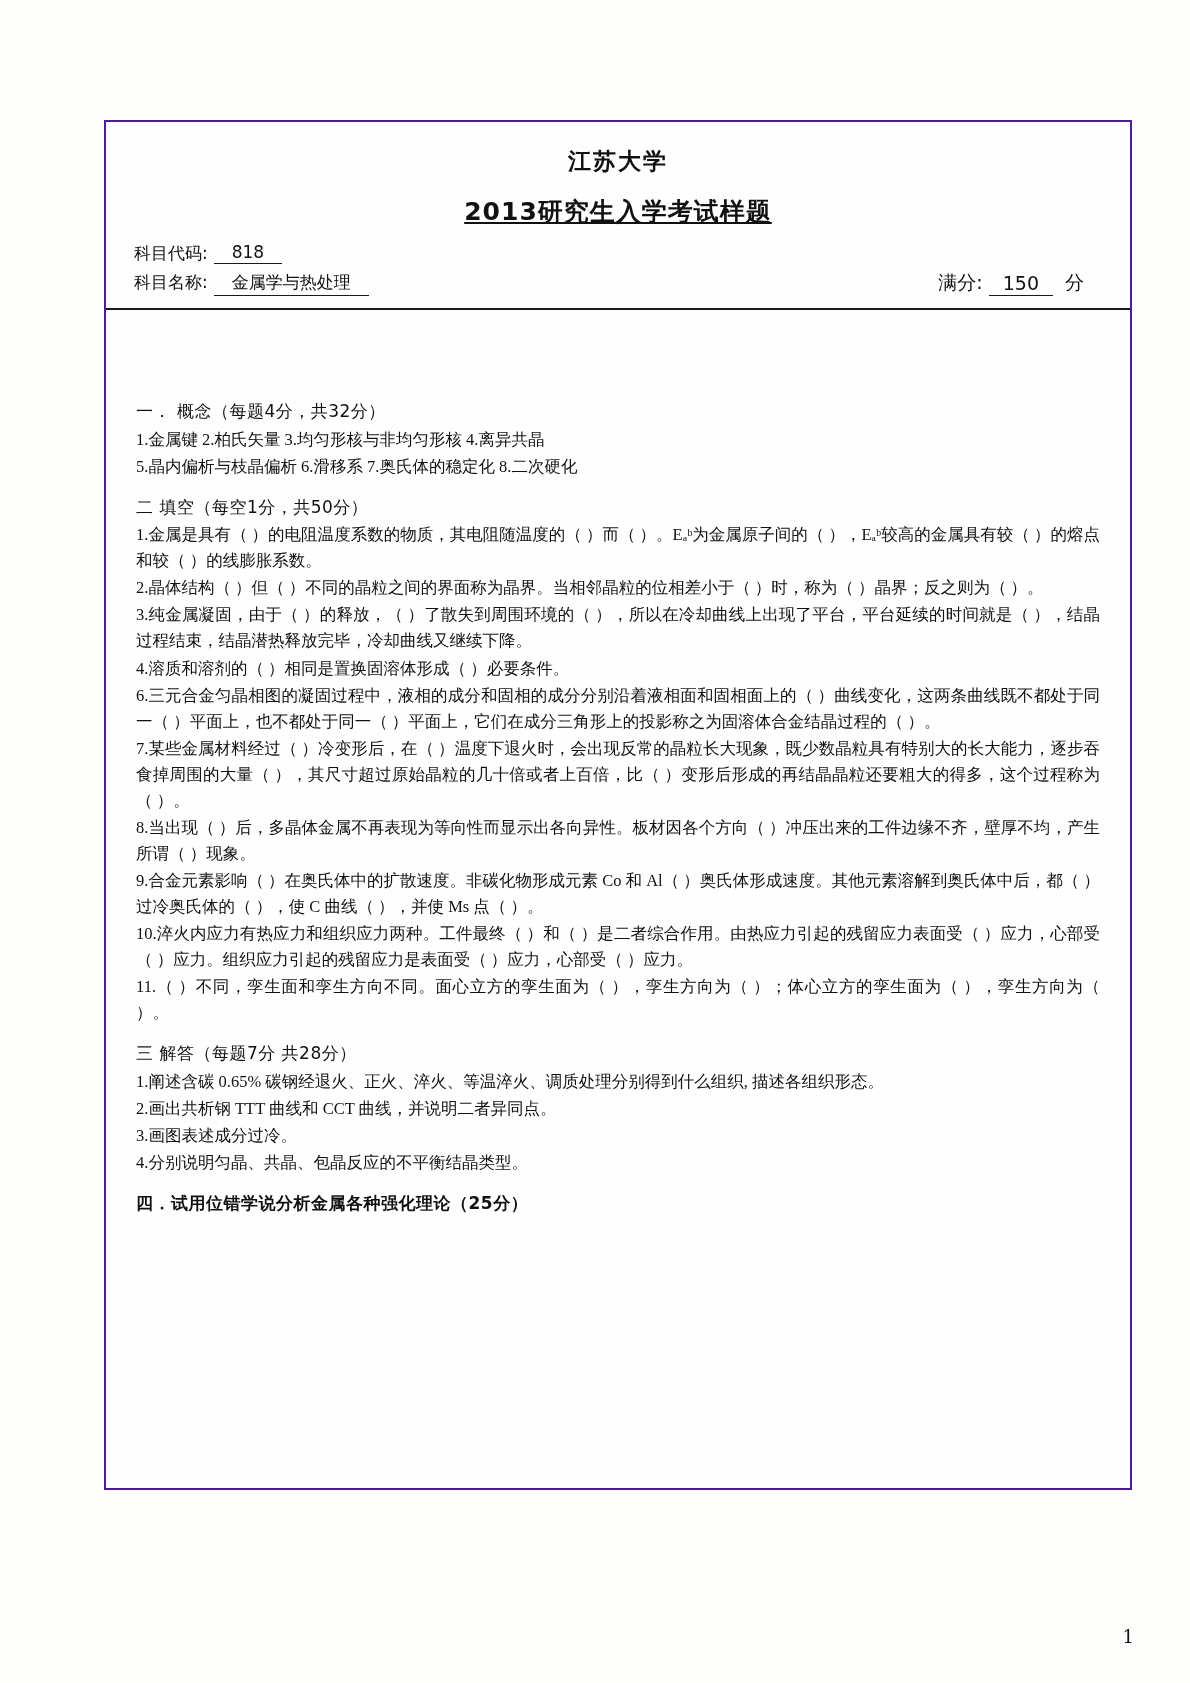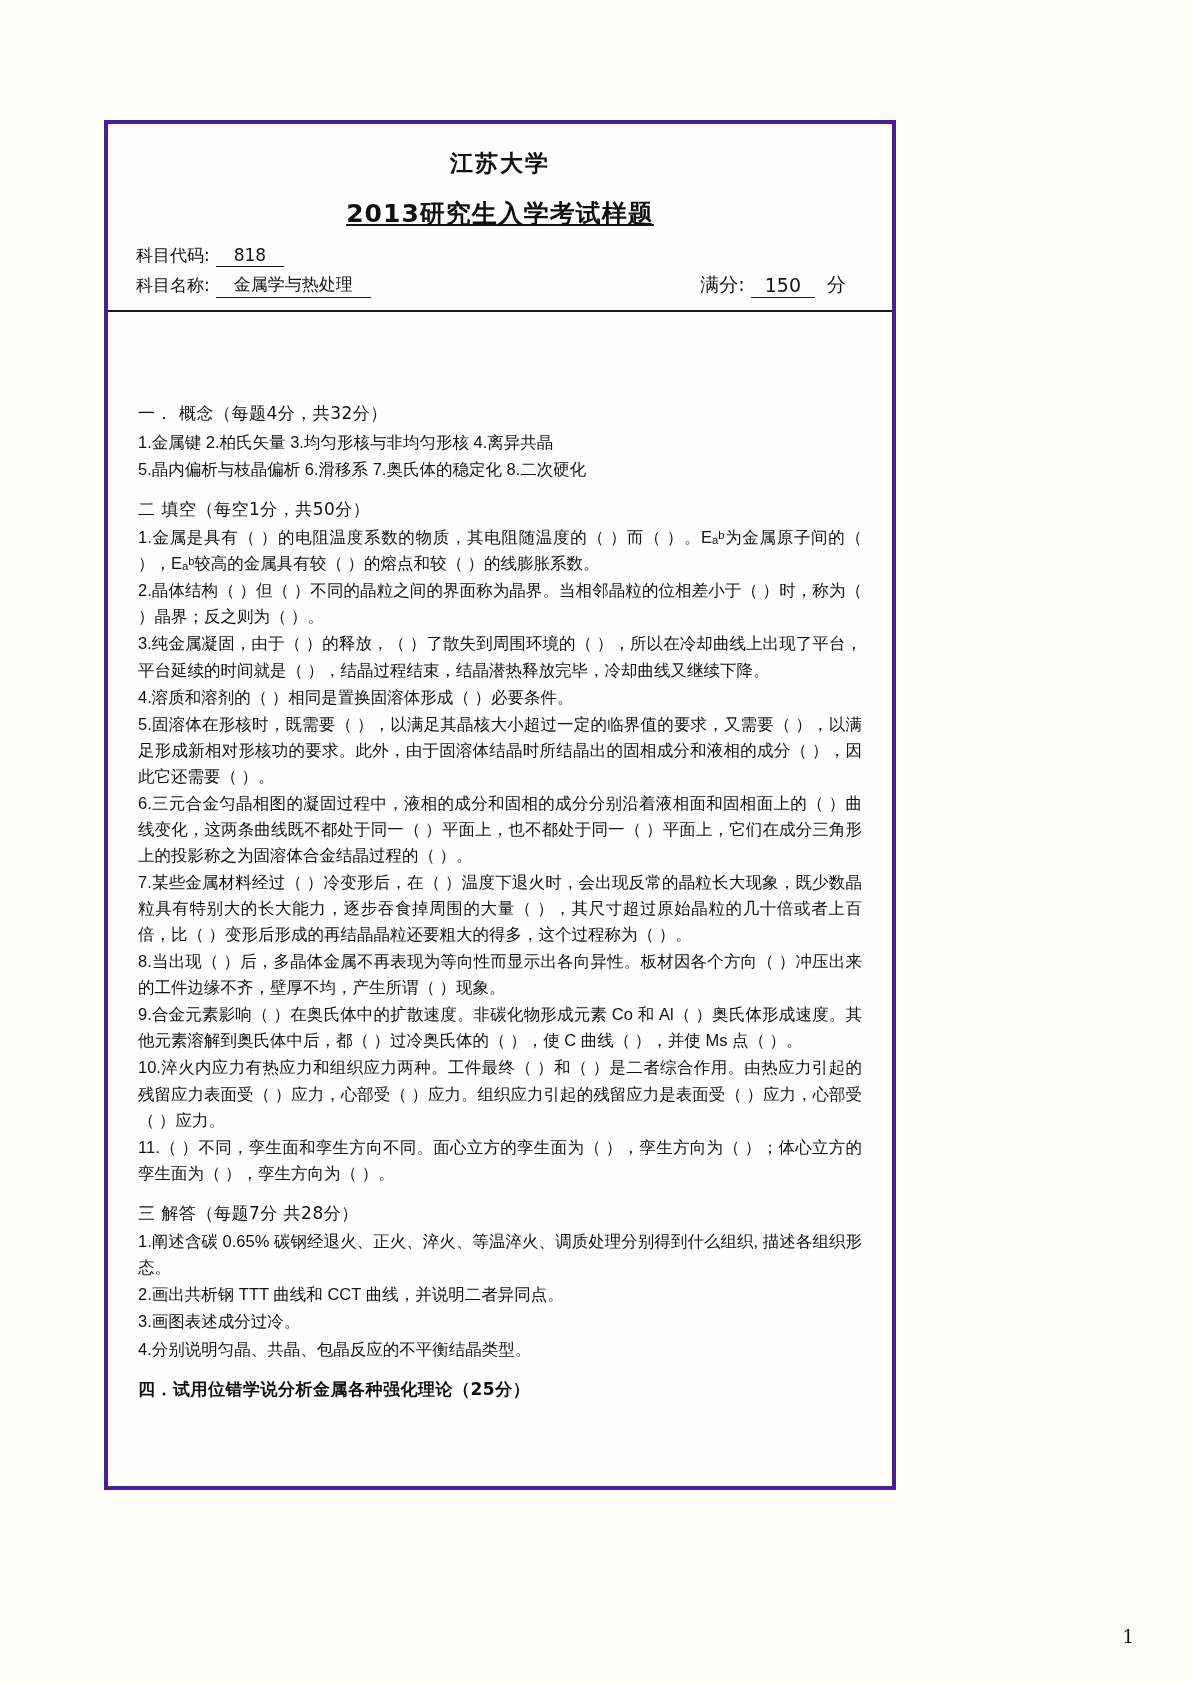--- a/index.html
+++ b/index.html
@@ -19,23 +19,23 @@
     position: absolute;
     left: 0; top: 0;
     width: 1190px;
     height: 1683px;
     background: #fdfdfb;
   }
   .sheet {
     position: absolute;
     left: 104px;
     top: 120px;
-    width: 792px;
+    width: 1028px;
     height: 1370px;
-    border: 4px solid #4c1d95;
+    border: 2px solid #4c1d95;
     box-sizing: border-box;
     background: #fefefe;
   }
   .header-block {
     padding: 18px 28px 6px 28px;
     border-bottom: 2px solid #1a1a1a;
   }
   .univ-title {
     text-align: center;
     font-size: 23px;
@@ -55,21 +55,21 @@
     font-family: "DejaVu Sans", "Liberation Sans", sans-serif;
     text-decoration: underline;
   }
   .meta-rows {
     margin-top: 6px;
     margin-bottom: 2px;
     font-size: 17px;
   }
   .meta-row {
     display: flex;
-    align-items: center;
+    align-items: flex-start;
     margin-bottom: 6px;
     position: relative;
   }
   .meta-label {
     font-family: "DejaVu Sans", "Liberation Sans", sans-serif;
     font-size: 17px;
     white-space: nowrap;
   }
   .meta-value {
     font-family: "DejaVu Sans", "Liberation Sans", sans-serif;
@@ -104,21 +104,21 @@
     margin-top: 14px;
     margin-bottom: 1px;
     letter-spacing: 0.5px;
   }
   .section-title.bold {
     font-weight: bold;
   }
   .para {
     margin: 0 0 1px 0;
     text-align: justify;
-    font-family: Liberation Sans, sans-serif;
+    font-family: Liberation Serif, serif;
     font-size: 16.5px;
     line-height: 1.58;
   }
   .page-number {
     position: absolute;
     right: 56px;
     bottom: 36px;
     font-size: 18px;
     font-family: "DejaVu Serif", "Liberation Serif", serif;
   }
@@ -154,21 +154,20 @@
 
       <div class="section-title">一． 概念（每题4分，共32分）</div>
       <p class="para">1.金属键 2.柏氏矢量 3.均匀形核与非均匀形核 4.离异共晶</p>
       <p class="para">5.晶内偏析与枝晶偏析 6.滑移系 7.奥氏体的稳定化 8.二次硬化</p>
 
       <div class="section-title">二 填空（每空1分，共50分）</div>
       <p class="para">1.金属是具有（  ）的电阻温度系数的物质，其电阻随温度的（  ）而（  ）。Eₐᵇ为金属原子间的（  ），Eₐᵇ较高的金属具有较（  ）的熔点和较（  ）的线膨胀系数。</p>
       <p class="para">2.晶体结构（  ）但（  ）不同的晶粒之间的界面称为晶界。当相邻晶粒的位相差小于（  ）时，称为（  ）晶界；反之则为（  ）。</p>
       <p class="para">3.纯金属凝固，由于（  ）的释放，（  ）了散失到周围环境的（  ），所以在冷却曲线上出现了平台，平台延续的时间就是（  ），结晶过程结束，结晶潜热释放完毕，冷却曲线又继续下降。</p>
       <p class="para">4.溶质和溶剂的（  ）相同是置换固溶体形成（  ）必要条件。</p>
-      <p class="para">5.固溶体在形核时，既需要（  ），以满足其晶核大小超过一定的临界值的要求，又需要（  ），以满足形成新相对形核功的要求。此外，由于固溶体结晶时所结晶出的固相成分和液相的成分（  ），因此它还需要（  ）。</p>
       <p class="para">6.三元合金匀晶相图的凝固过程中，液相的成分和固相的成分分别沿着液相面和固相面上的（  ）曲线变化，这两条曲线既不都处于同一（  ）平面上，也不都处于同一（  ）平面上，它们在成分三角形上的投影称之为固溶体合金结晶过程的（  ）。</p>
       <p class="para">7.某些金属材料经过（  ）冷变形后，在（  ）温度下退火时，会出现反常的晶粒长大现象，既少数晶粒具有特别大的长大能力，逐步吞食掉周围的大量（  ），其尺寸超过原始晶粒的几十倍或者上百倍，比（  ）变形后形成的再结晶晶粒还要粗大的得多，这个过程称为（  ）。</p>
       <p class="para">8.当出现（  ）后，多晶体金属不再表现为等向性而显示出各向异性。板材因各个方向（  ）冲压出来的工件边缘不齐，壁厚不均，产生所谓（  ）现象。</p>
       <p class="para">9.合金元素影响（  ）在奥氏体中的扩散速度。非碳化物形成元素 Co 和 Al（  ）奥氏体形成速度。其他元素溶解到奥氏体中后，都（  ）过冷奥氏体的（  ），使 C 曲线（  ），并使 Ms 点（  ）。</p>
       <p class="para">10.淬火内应力有热应力和组织应力两种。工件最终（  ）和（  ）是二者综合作用。由热应力引起的残留应力表面受（  ）应力，心部受（  ）应力。组织应力引起的残留应力是表面受（  ）应力，心部受（  ）应力。</p>
       <p class="para">11.（  ）不同，孪生面和孪生方向不同。面心立方的孪生面为（  ），孪生方向为（  ）；体心立方的孪生面为（  ），孪生方向为（  ）。</p>
 
       <div class="section-title">三 解答（每题7分 共28分）</div>
       <p class="para">1.阐述含碳 0.65% 碳钢经退火、正火、淬火、等温淬火、调质处理分别得到什么组织, 描述各组织形态。</p>
       <p class="para">2.画出共析钢 TTT 曲线和 CCT 曲线，并说明二者异同点。</p>

